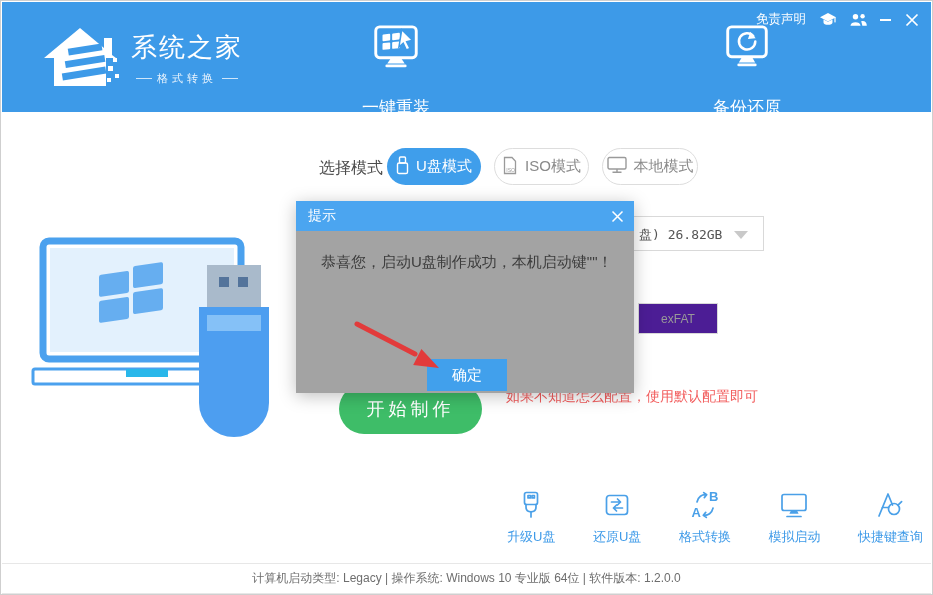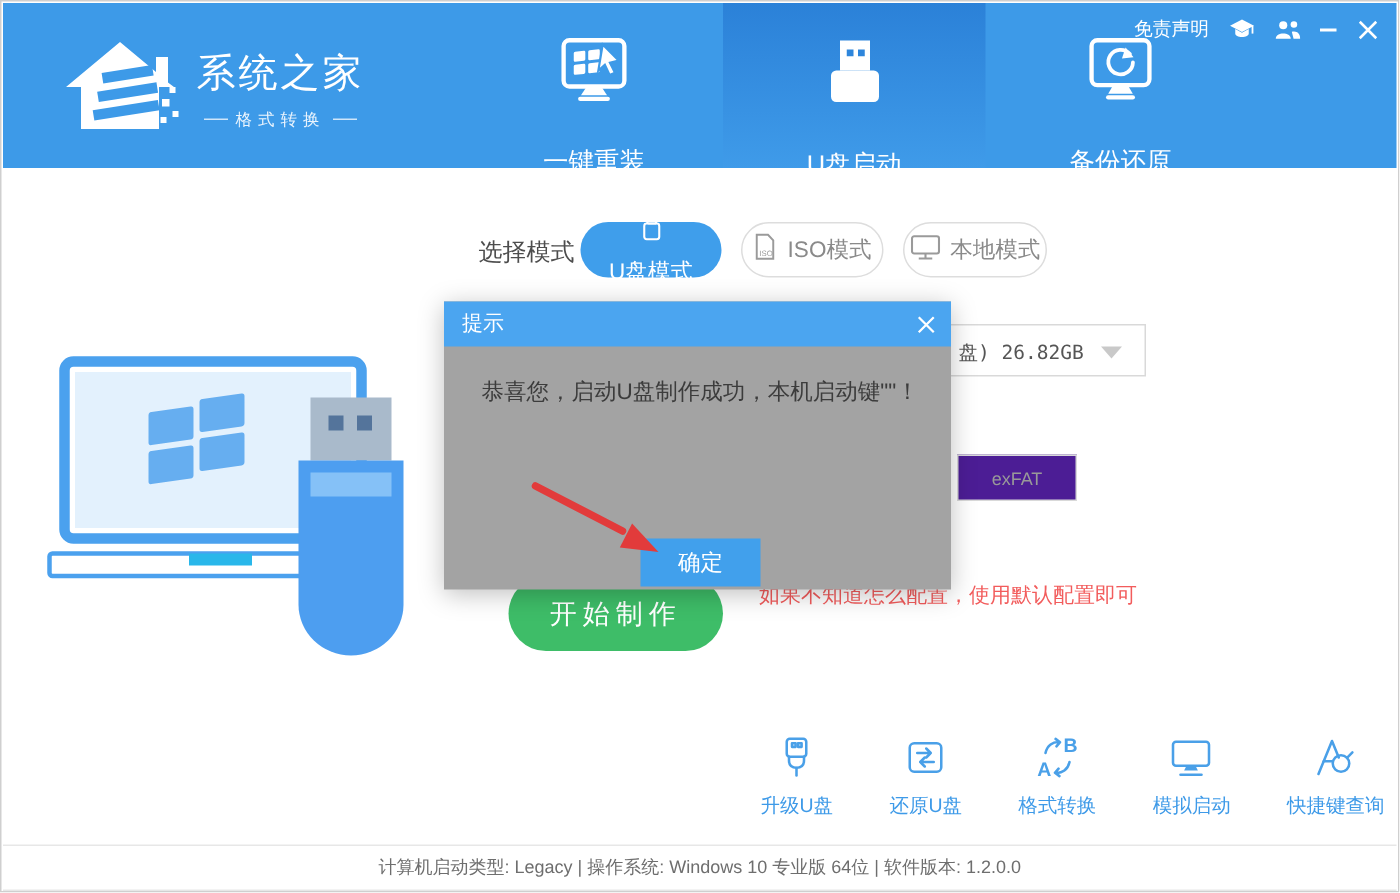--- a/index.html
+++ b/index.html
@@ -23,21 +23,21 @@
 
   .winctrl{position:absolute;top:9px;right:12px;display:flex;align-items:center;gap:13px;}
   .disclaimer{color:#fff;font-size:12.5px;cursor:pointer;}
   .wicon{display:flex;align-items:center;cursor:pointer;}
 
   
   .mode-label{position:absolute;left:318px;top:157px;font-size:16px;color:#4d4d4d;}
   .pill{position:absolute;top:147px;height:37px;box-sizing:border-box;border-radius:19px;display:flex;align-items:center;justify-content:center;gap:7px;font-size:15px;cursor:pointer;background:#fff;}
   .pill-selected{background:#3F9EEB;color:#fff;border:none;}
   .pill-plain{border:1px solid #ddd;color:#8a8a8a;}
-  .pill-usb{left:386px;width:94px;flex-direction:column;}
+  .pill-usb{left:386px;width:94px;}
   .pill-iso{left:493px;width:95px;}
   .pill-local{left:601px;width:96px;}
 
   
   .illu{position:absolute;left:30px;top:228px;width:270px;height:215px;}
 
   
   .dropdown{position:absolute;left:460px;top:215px;width:303px;height:35px;box-sizing:border-box;border:1px solid #d9d9d9;background:#fff;z-index:1;cursor:pointer;}
   .dropdown .val{position:absolute;left:177px;top:9px;font-family:"DejaVu Sans Mono",monospace;font-size:13px;color:#555;}
   .dropdown .caret{position:absolute;left:272px;top:14px;width:0;height:0;border-left:7px solid transparent;border-right:7px solid transparent;border-top:8px solid #c9c9c9;}
@@ -112,31 +112,20 @@
             <rect x="10" y="9" width="8" height="7" rx="1"></rect>
           </g>
           <polygon points="34,8 45,19 39,20.5 42.5,27.5 38.8,29 35.5,22 31,26" fill="#fff" stroke="#3D9AE8" stroke-width="1.5"></polygon>
           <polygon points="23,37 33,37 37,43 19,43" fill="#fff"></polygon>
           <rect x="17" y="44" width="22" height="3" rx="1.5" fill="#fff"></rect>
         </svg>
       </span>
       <span class="tlabel">一键重装</span>
     </div>
 
-    <div class="tab tab-usb">
-      <span class="ticon">
-        <svg width="56" height="56" viewBox="0 0 56 56">
-          <rect x="18" y="5" width="20" height="20" fill="#fff"></rect>
-          <rect x="22.5" y="11" width="4.5" height="4.5" fill="#2E86DC"></rect>
-          <rect x="30" y="11" width="4.5" height="4.5" fill="#2E86DC"></rect>
-          <rect x="12" y="25" width="32" height="21" rx="3.5" fill="#fff"></rect>
-        </svg>
-      </span>
-      <span class="tlabel">U盘启动</span>
-    </div>
 
     <div class="tab tab-backup">
       <span class="ticon">
         <svg width="54" height="54" viewBox="0 0 56 56">
           <rect x="8" y="5" width="40" height="31" rx="4" fill="none" stroke="#fff" stroke-width="3"></rect>
           <path d="M34.5,14.5 A8.5,8.5 0 1 0 36.6,20.3" fill="none" stroke="#fff" stroke-width="2.6" stroke-linecap="round"></path>
           <polygon points="31.5,10 37,16.8 29,17.6" fill="#fff"></polygon>
           <polygon points="23,36 33,36 36.5,42 19.5,42" fill="#fff"></polygon>
           <rect x="18" y="43" width="20" height="3" rx="1.5" fill="#fff"></rect>
         </svg>

